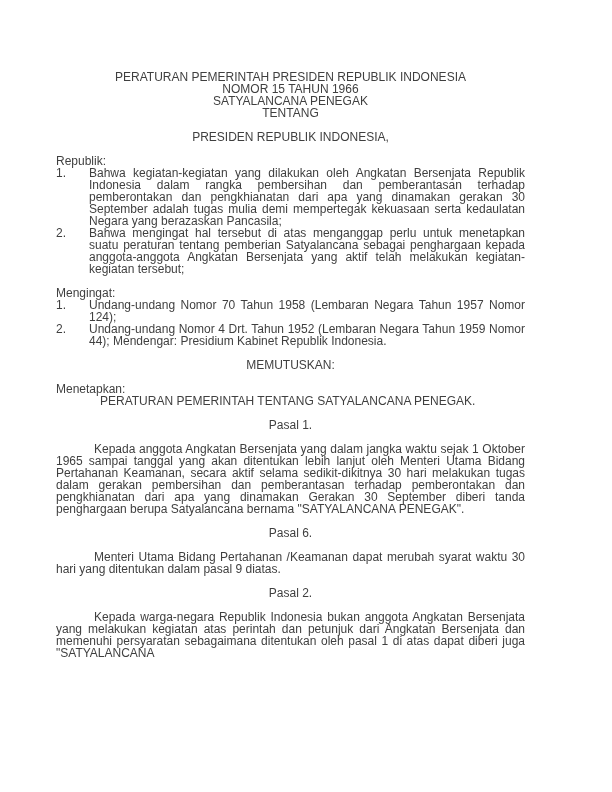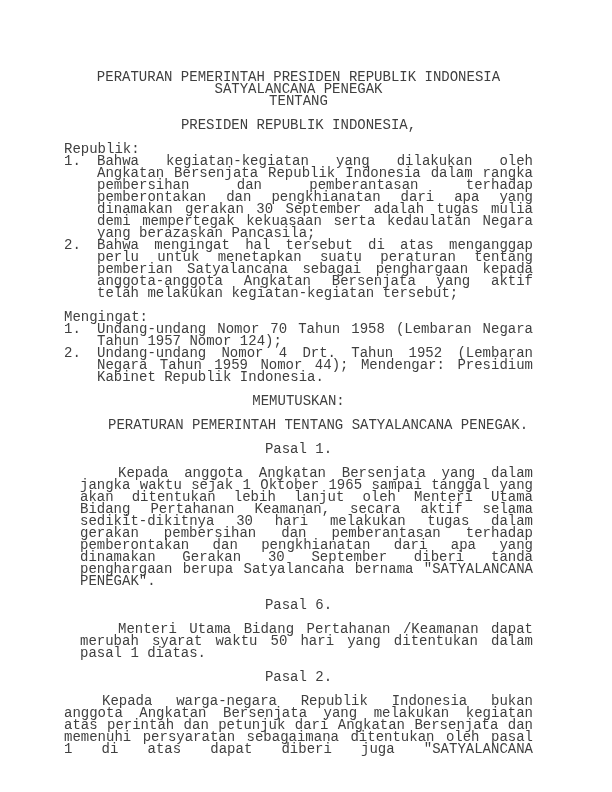--- a/index.html
+++ b/index.html
@@ -9,35 +9,34 @@
   }
   .page {
     position: relative;
     width: 612px;
     height: 792px;
     background: #ffffff;
     overflow: hidden;
   }
   .content {
     position: absolute;
-    left: 64px;
+    left: 56px;
     top: 71px;
     width: 469px;
-    font-family: Liberation Mono, monospace;
-    font-size: 14px;
+    font-family: Liberation Sans, sans-serif;
+    font-size: 12px;
     line-height: 12px;
     color: #3f3f3f;
     word-spacing: normal;
   }
   .center { text-align: center; }
   .just { text-align: justify; padding-left: 44px; }
   .par {
     text-align: justify;
     text-indent: 38px;
-    margin-left: 16px;
   }
   .par-cut {
     text-align: justify;
     text-align-last: justify;
     text-indent: 38px;
   }
   .gap { height: 12px; }
   .clause {
     position: relative;
     padding-left: 33px;
@@ -50,20 +49,21 @@
   }
 </style>
 </head>
 <body>
 
 <div class="page">
   <div class="content">
 
     <div class="center">
       <div>PERATURAN PEMERINTAH PRESIDEN REPUBLIK INDONESIA</div>
+      <div>NOMOR 15 TAHUN 1966</div>
       <div>SATYALANCANA PENEGAK</div>
       <div>TENTANG</div>
     </div>
 
     <div class="gap"></div>
 
     <div class="center">PRESIDEN REPUBLIK INDONESIA,</div>
 
     <div class="gap"></div>
 
@@ -93,34 +93,35 @@
       </div>
     </div>
 
     <div class="gap"></div>
 
     <div class="center">MEMUTUSKAN:</div>
 
     <div class="gap"></div>
 
     <div>
+      <div>Menetapkan:</div>
       <div class="just">PERATURAN PEMERINTAH TENTANG SATYALANCANA PENEGAK.</div>
     </div>
 
     <div class="gap"></div>
 
     <div class="center">Pasal 1.</div>
     <div class="gap"></div>
     <div class="par">Kepada anggota Angkatan Bersenjata yang dalam jangka waktu sejak 1 Oktober 1965 sampai tanggal yang akan ditentukan lebih lanjut oleh Menteri Utama Bidang Pertahanan Keamanan, secara aktif selama sedikit-dikitnya 30 hari melakukan tugas dalam gerakan pembersihan dan pemberantasan terhadap pemberontakan dan pengkhianatan dari apa yang dinamakan Gerakan 30 September diberi tanda penghargaan berupa Satyalancana bernama "SATYALANCANA PENEGAK".</div>
 
     <div class="gap"></div>
 
     <div class="center">Pasal 6.</div>
     <div class="gap"></div>
-    <div class="par">Menteri Utama Bidang Pertahanan /Keamanan dapat merubah syarat waktu 50 hari yang ditentukan dalam pasal 1 diatas.</div>
+    <div class="par">Menteri Utama Bidang Pertahanan /Keamanan dapat merubah syarat waktu 30 hari yang ditentukan dalam pasal 9 diatas.</div>
 
     <div class="gap"></div>
 
     <div class="center">Pasal 2.</div>
     <div class="gap"></div>
     <div class="par-cut">Kepada warga-negara Republik Indonesia bukan anggota Angkatan Bersenjata yang melakukan kegiatan atas perintah dan petunjuk dari Angkatan Bersenjata dan memenuhi persyaratan sebagaimana ditentukan oleh pasal 1 di atas dapat diberi juga "SATYALANCANA</div>
 
   </div>
 </div>
 

